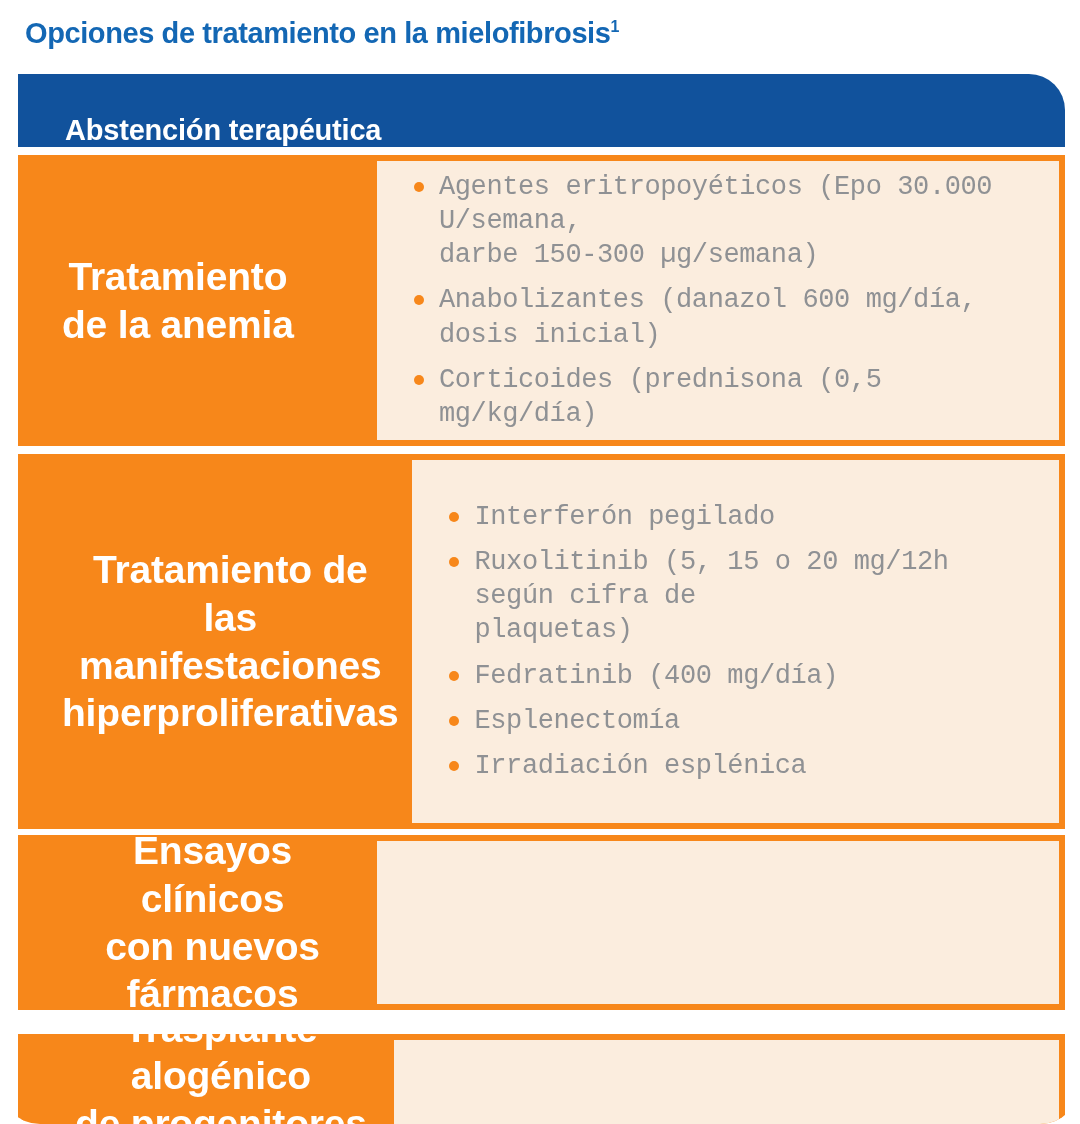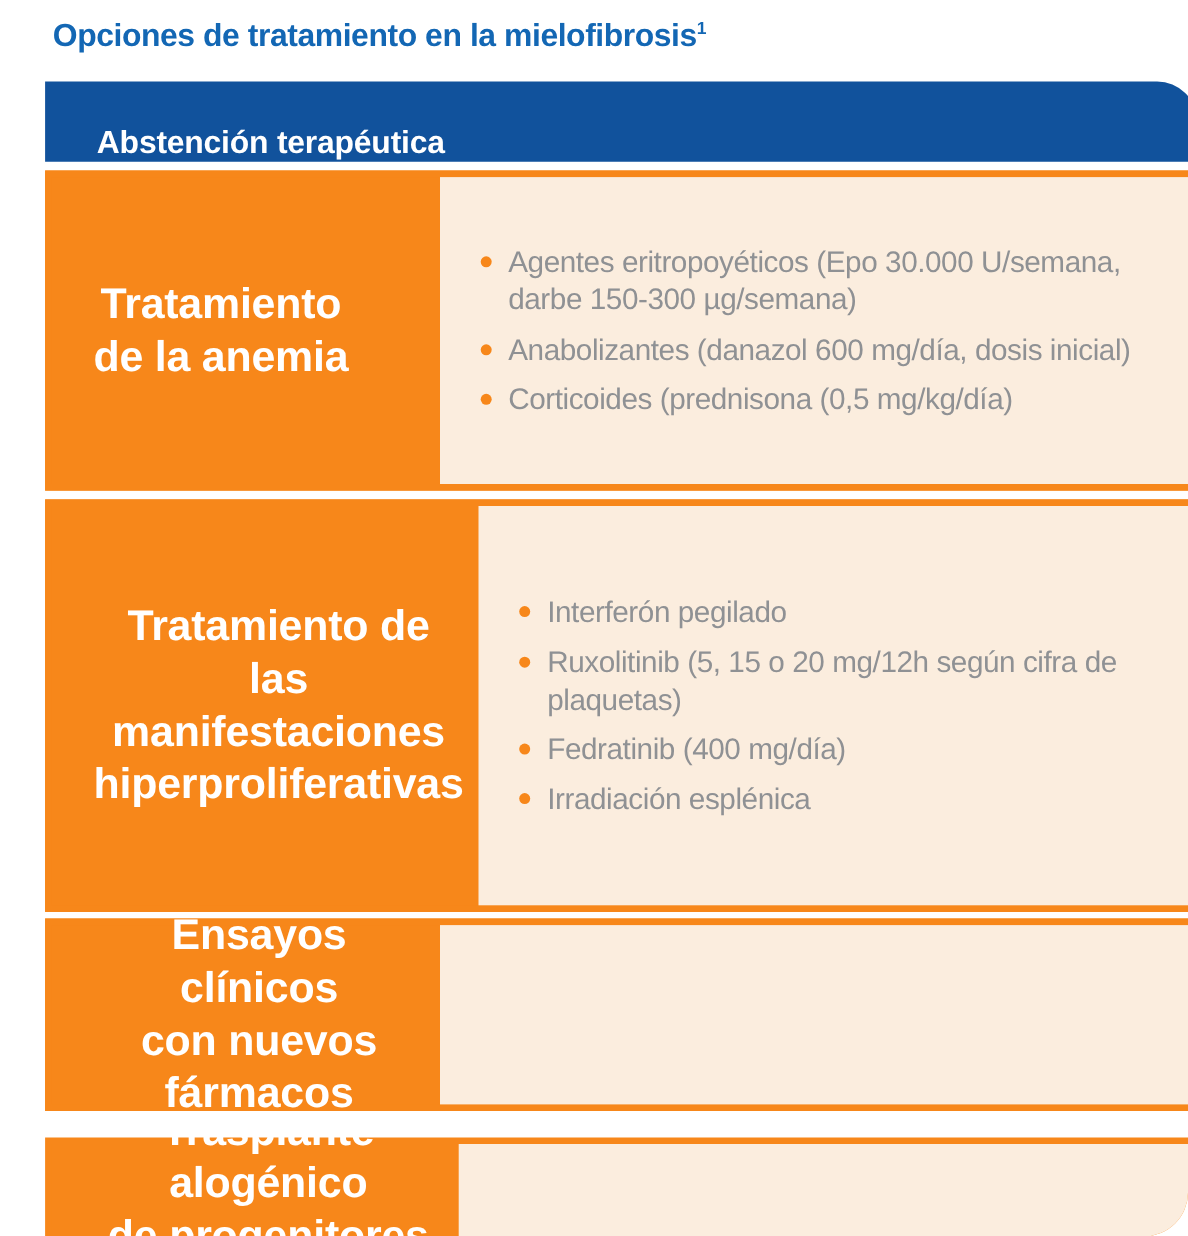--- a/index.html
+++ b/index.html
@@ -5,21 +5,20 @@
   * { box-sizing: border-box; }
   html, body { margin: 0; padding: 0; background: #ffffff; }
   .page {
     position: relative;
     width: 1080px;
     height: 1124px;
     background: var(--white, #ffffff);
     border-radius: 14px 14px 40px 40px;
     overflow: hidden;
     font-family: "Liberation Sans", sans-serif;
-    padding-left: 23px;
   }
   .title {
     margin: 0;
     padding: 17px 20px 0 25px;
     font-size: 29px;
     font-weight: bold;
     color: var(--title-blue, #1367B4);
     letter-spacing: -0.4px;
   }
   .title sup { font-size: 0.55em; }
@@ -77,20 +76,21 @@
 
   ul.bullets { list-style: none; margin: 0; padding: 0; }
   ul.bullets li {
     position: relative;
     padding-left: 26px;
     color: var(--text-gray, #8F9194);
     font-size: 27px;
     line-height: 1.27;
     white-space: pre-line;
     letter-spacing: -0.4px;
+    font-family: Liberation Mono, monospace;
   }
   ul.bullets li + li { margin-top: 11px; }
   ul.bullets li::before {
     content: "";
     position: absolute;
     left: 1px;
     top: 12px;
     width: 10px;
     height: 10px;
     border-radius: 50%;
@@ -126,20 +126,21 @@
     <div class="row row-2">
       <div class="label">Tratamiento de las
 manifestaciones
 hiperproliferativas</div>
       <div class="content">
         <ul class="bullets">
             <li>Interferón pegilado</li>
             <li>Ruxolitinib (5, 15 o 20 mg/12h según cifra de
 plaquetas)</li>
             <li>Fedratinib (400 mg/día)</li>
+            <li>Esplenectomía</li>
             <li>Irradiación esplénica</li>
           </ul>
       </div>
     </div>
 
     <div class="row row-3">
       <div class="label">Ensayos clínicos
 con nuevos fármacos</div>
       <div class="content">
         <ul class="bullets"></ul>

